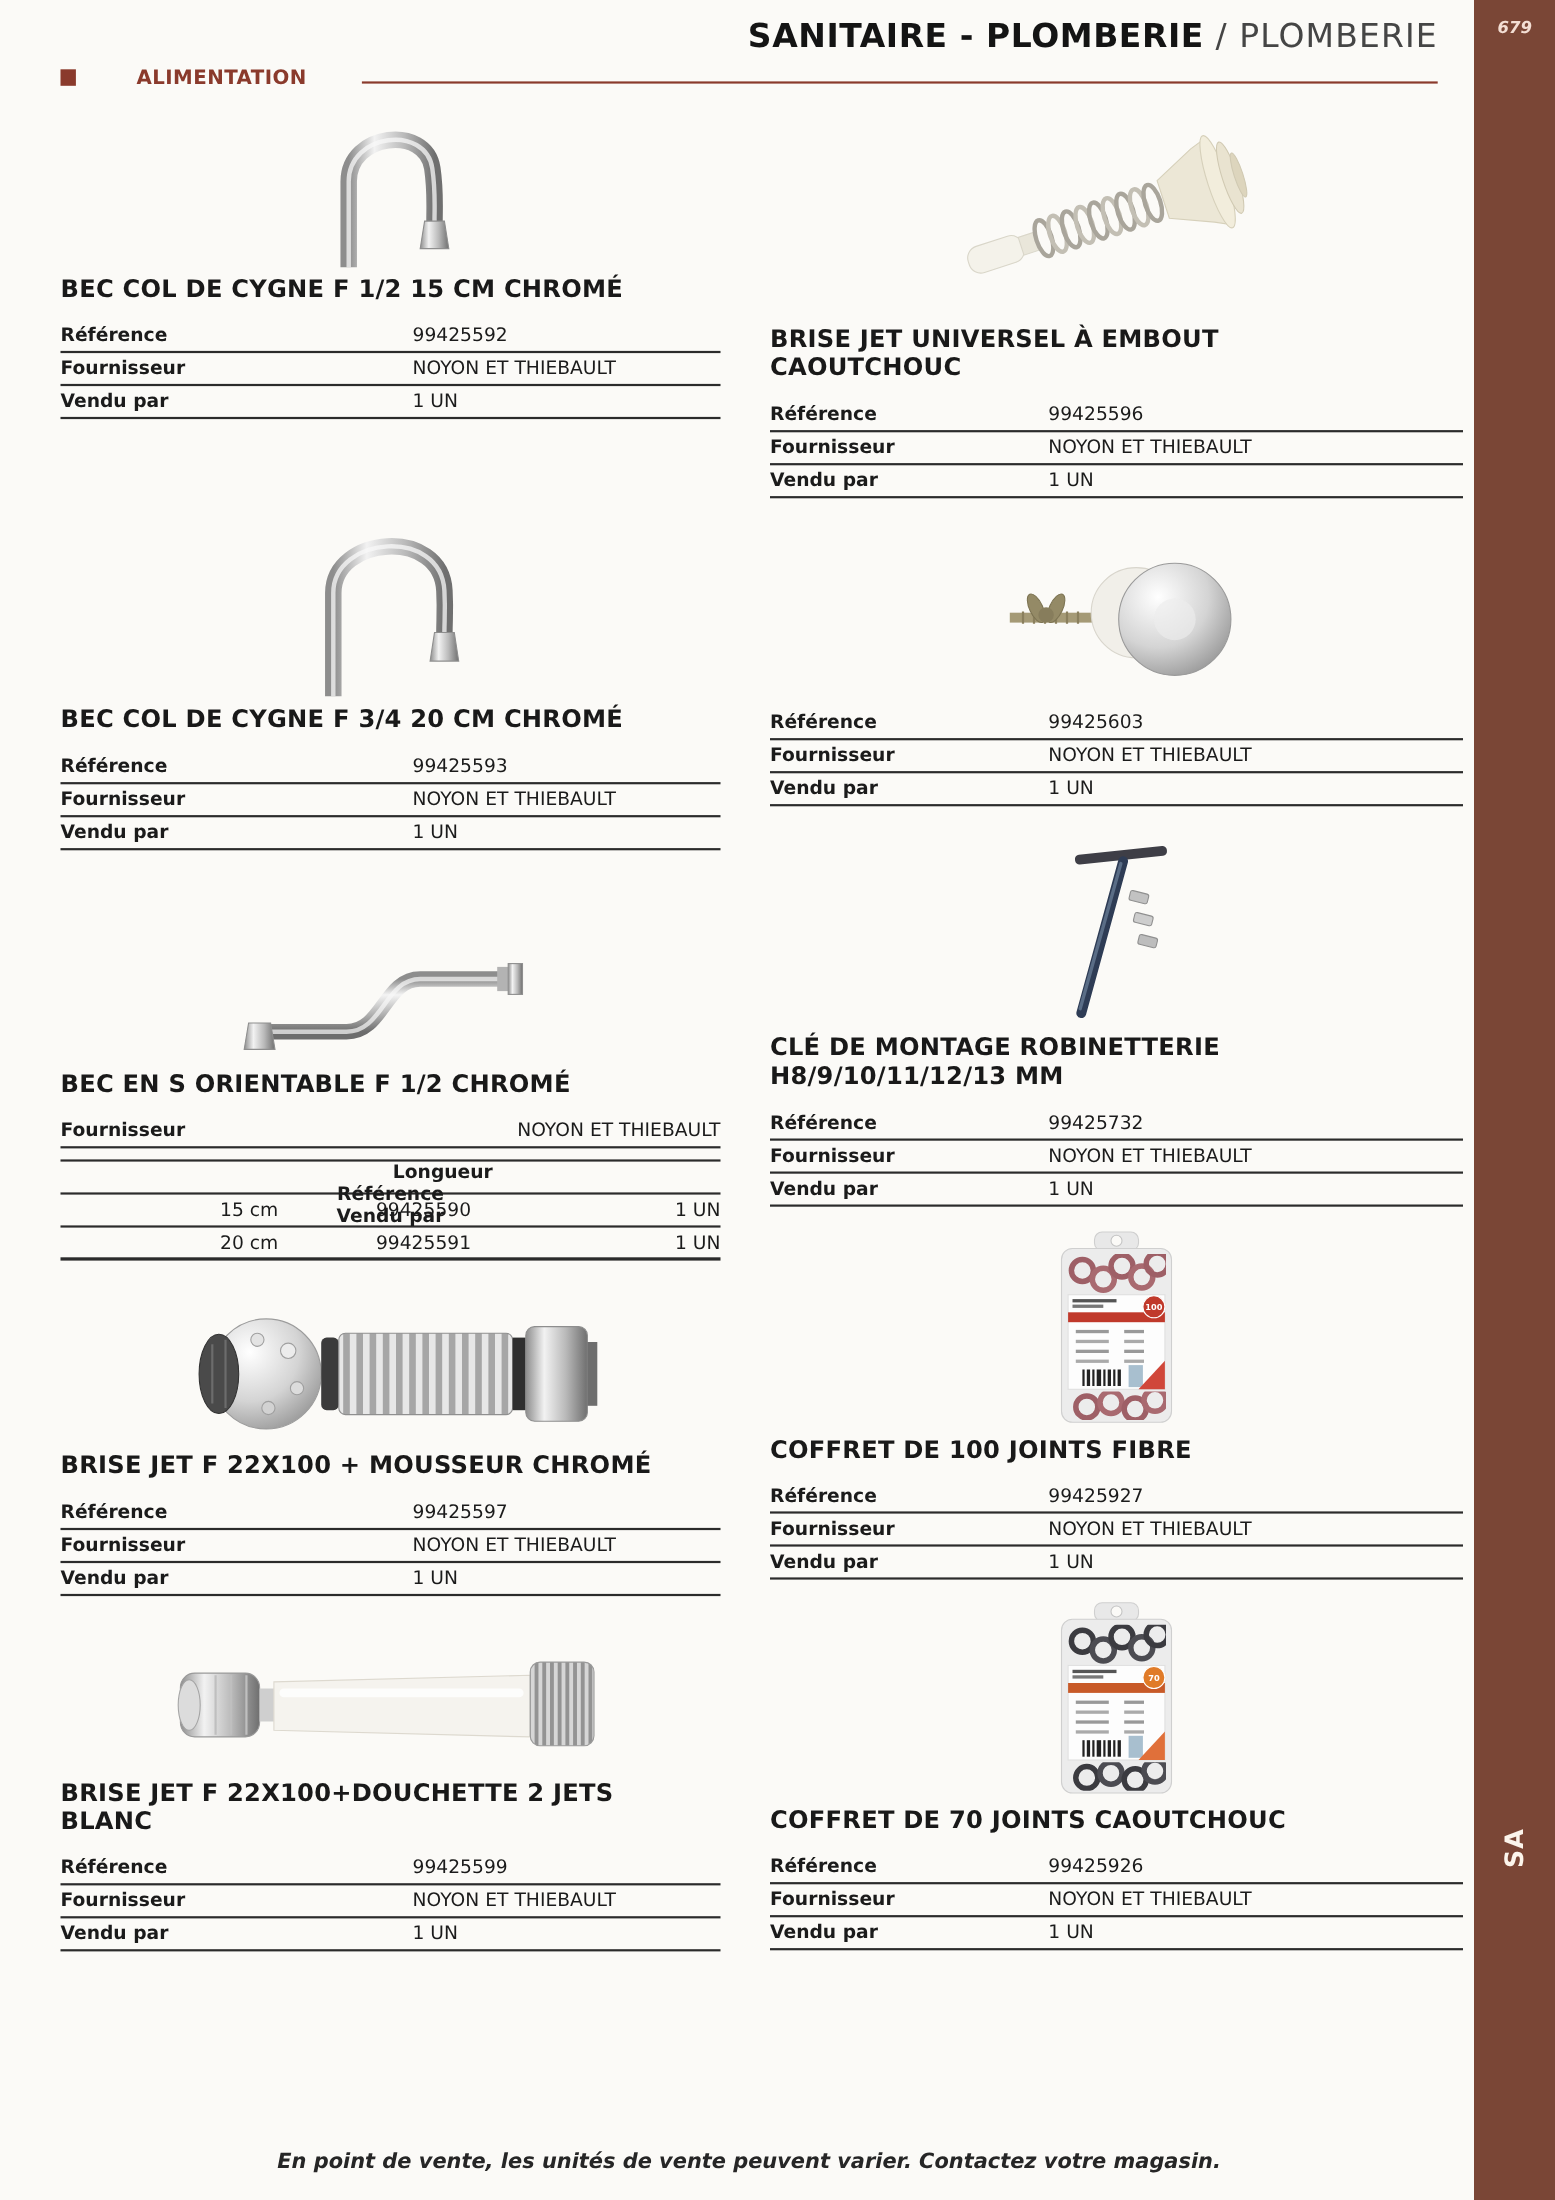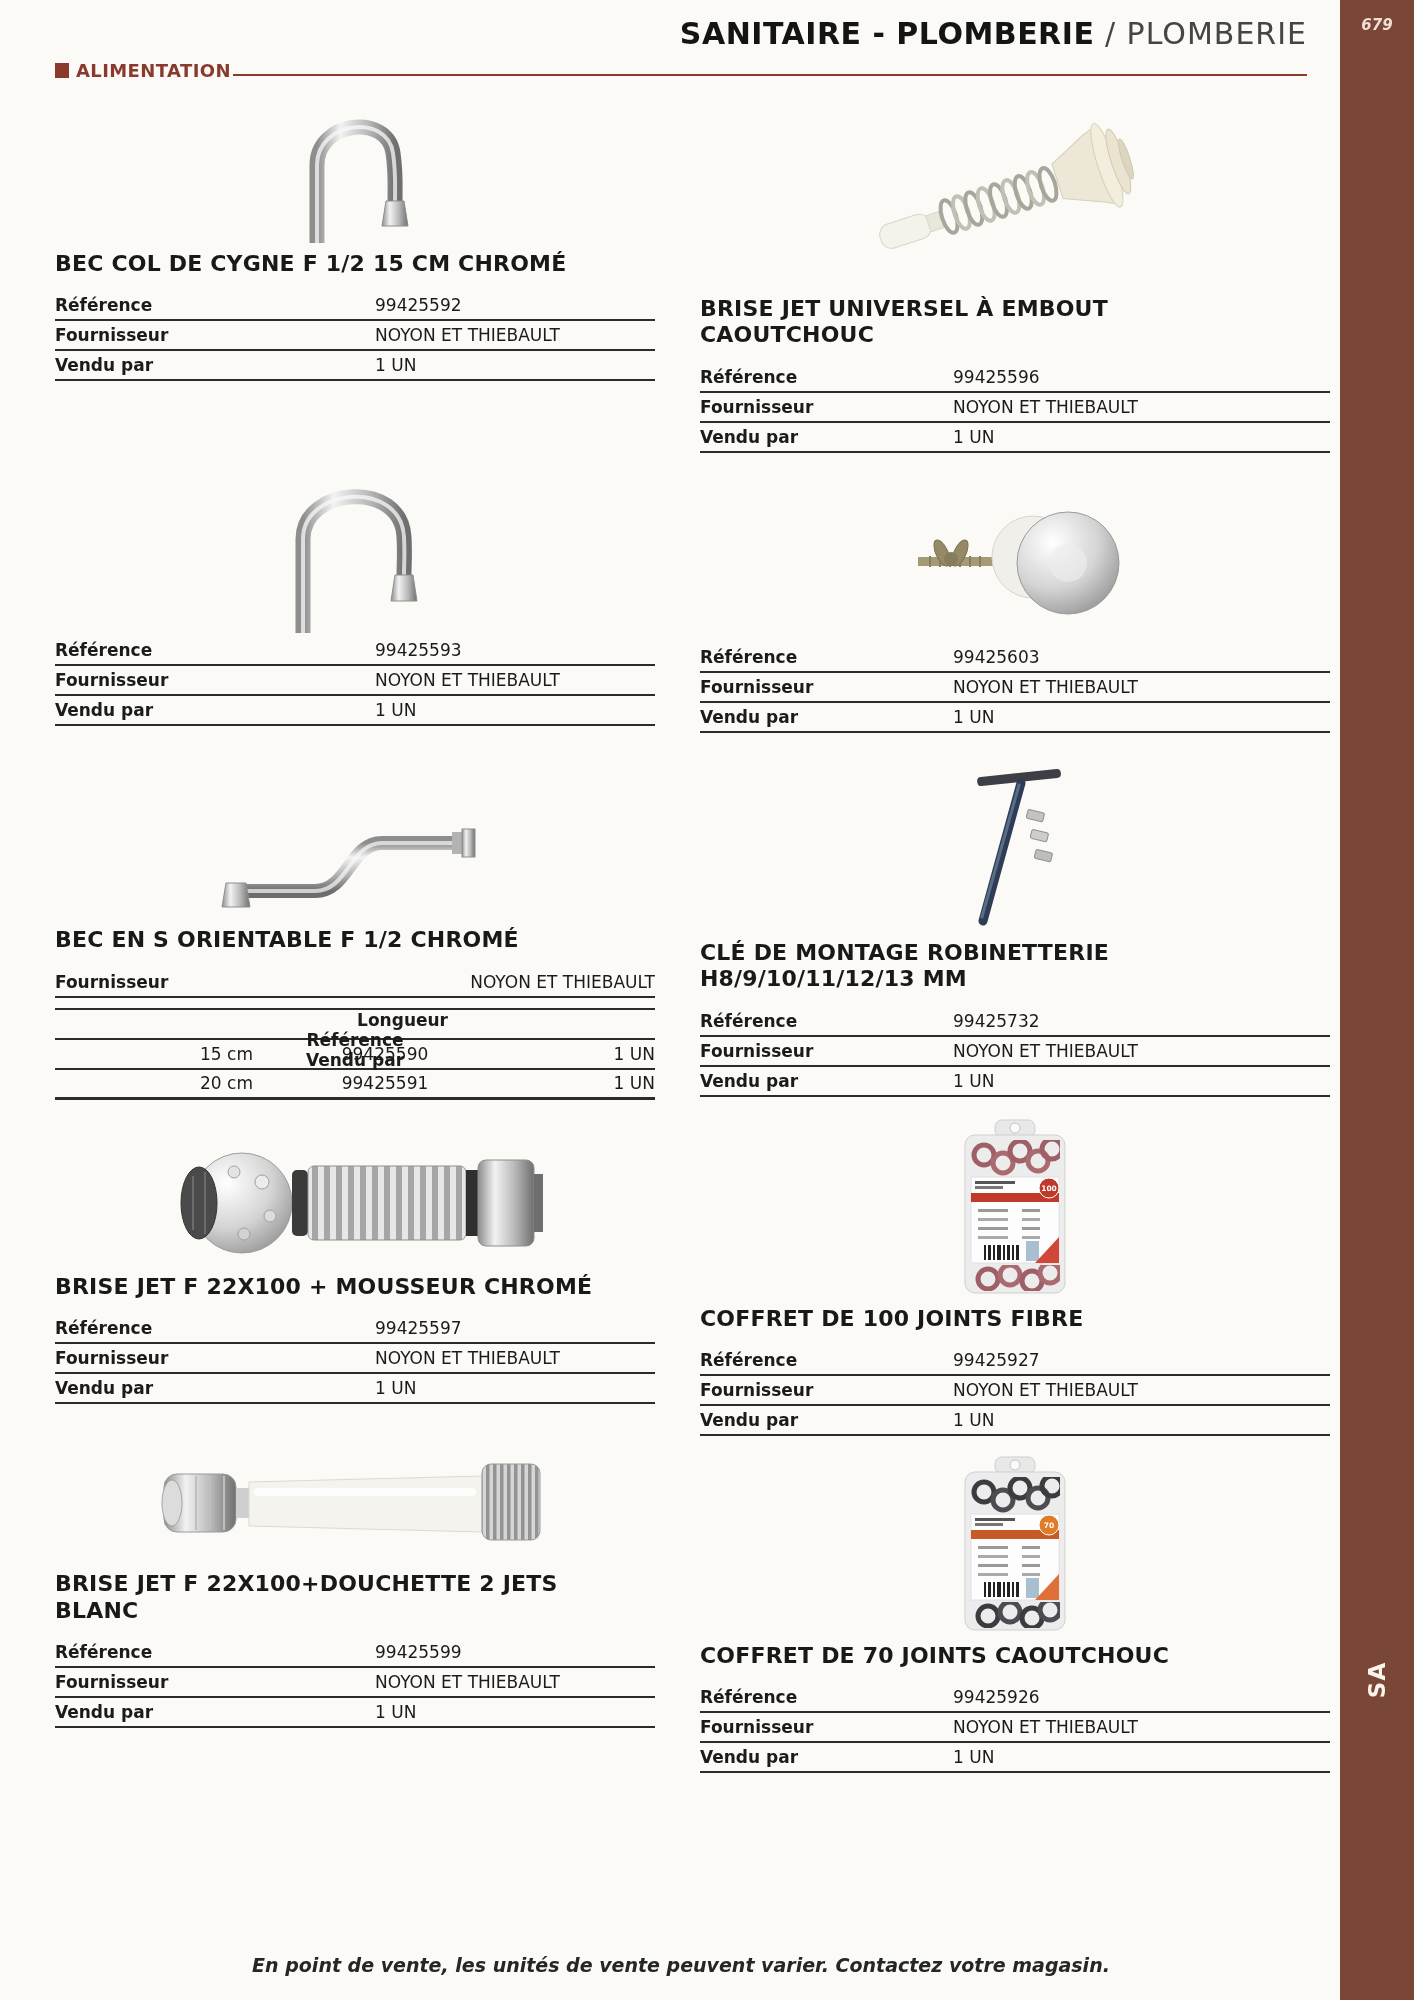--- a/index.html
+++ b/index.html
@@ -18,21 +18,21 @@
   }
   
   .sidebar{position:absolute;right:0;top:0;width:74px;height:2000px;background:var(--brown);}
   .page-num{margin-top:16px;text-align:center;color:#F3DED4;font-size:15px;font-weight:bold;font-style:italic;}
   .side-tab{position:absolute;top:1650px;left:0;width:74px;height:60px;display:flex;align-items:center;justify-content:center;}
   .side-tab span{transform:rotate(-90deg);color:#FCF5EC;font-weight:800;font-size:23px;letter-spacing:1px;}
   
   .header{position:absolute;top:16px;right:107px;font-size:30px;white-space:nowrap;}
   .header .bold{font-weight:700;color:#141414;letter-spacing:.5px;}
   .header .light{font-weight:400;color:#454545;letter-spacing:1px;}
-  .section-bar{position:absolute;left:55px;top:60px;width:1252px;display:flex;align-items:center;}
+  .section-bar{position:absolute;left:55px;top:60px;width:1252px;display:flex;align-items:center;gap:48px;}
   .section-sq{width:14px;height:15px;background:var(--accent);margin-right:7px;flex:none;}
   .section-label{color:var(--accent);font-weight:800;font-size:18px;letter-spacing:.4px;white-space:nowrap;}
   .section-rule{flex:1;height:2px;background:var(--accent);margin-top:8px;margin-left:2px;}
   
   .col{position:absolute;top:85px;display:flex;flex-direction:column;}
   .col-left{left:55px;width:600px;}
   .col-right{left:700px;width:630px;}
   .photo{display:flex;align-items:flex-end;justify-content:center;}
   .ptitle{font-weight:800;font-size:22px;line-height:1.2;color:#191919;margin:6px 0 14px;letter-spacing:.2px;}
   .col-left .ptitle{max-width:580px;}
@@ -140,20 +140,21 @@
   </div>
 
   <div class="product" style="margin-bottom:15px">
     <div class="photo" style="height:185px">
       <svg width="215" height="165" viewBox="0 0 215 165">
         <path d="M55,162 L55,68 C55,16 153,8 156,66 C157,84 156,92 156,104" fill="none" stroke="url(#chromeV)" stroke-width="15"></path>
         <path d="M55,162 L55,68 C55,16 153,8 156,66 C157,84 156,92 156,104" fill="none" stroke="#f8f8f8" stroke-width="4" opacity="0.75"></path>
         <polygon points="147,104 165,104 169,130 143,130" fill="url(#chromeV)" stroke="#8e8e8e" stroke-width="1"></polygon>
       </svg>
     </div>
+    <div class="ptitle">BEC COL DE CYGNE F 3/4 20 CM CHROMÉ</div>
     <div class="ptable">
       <div class="trow">
           <span class="tlabel">Référence</span>
           <span class="tval">99425593</span>
         </div>
       <div class="trow">
           <span class="tlabel">Fournisseur</span>
           <span class="tval">NOYON ET THIEBAULT</span>
         </div>
       <div class="trow">

